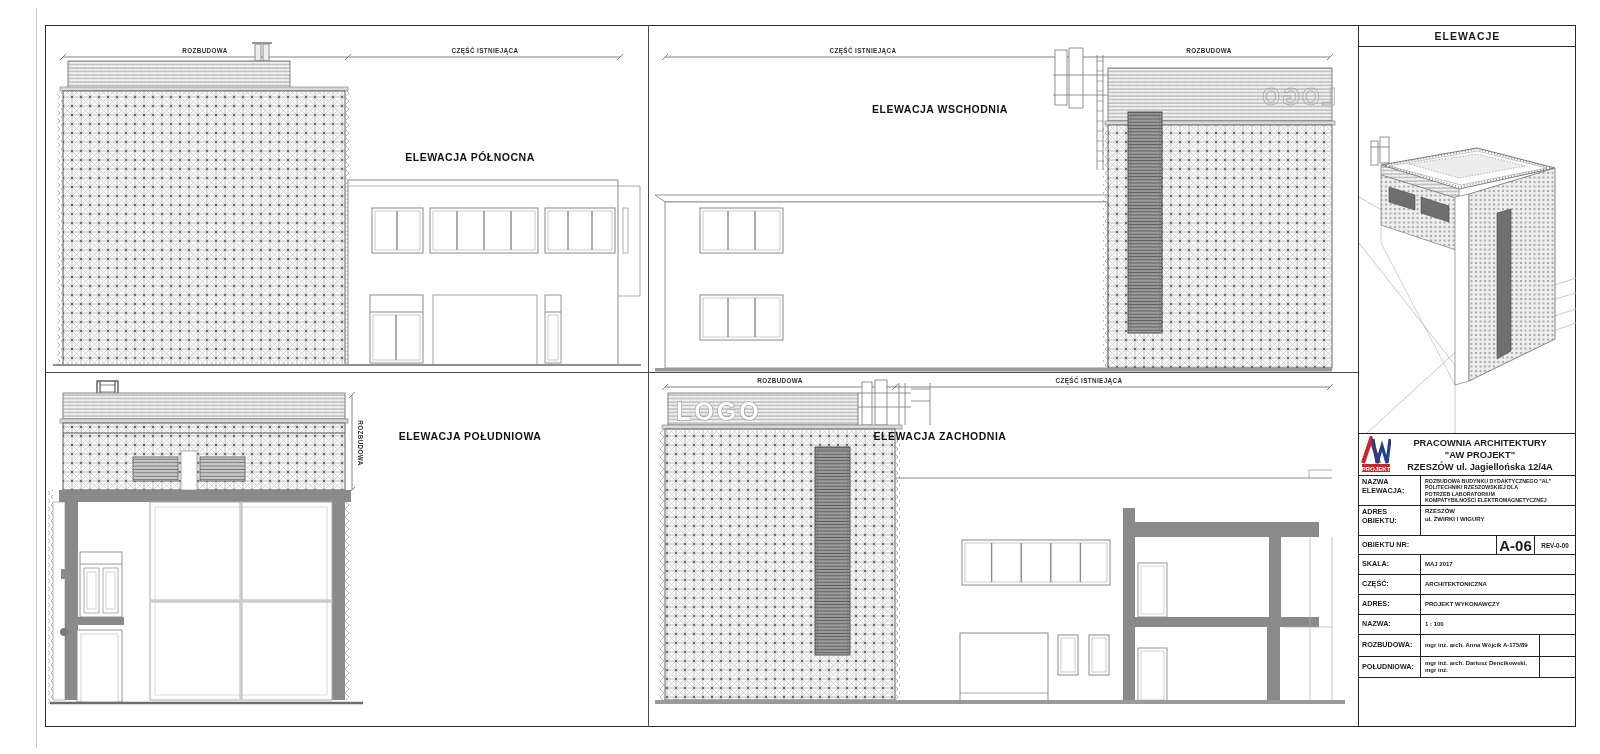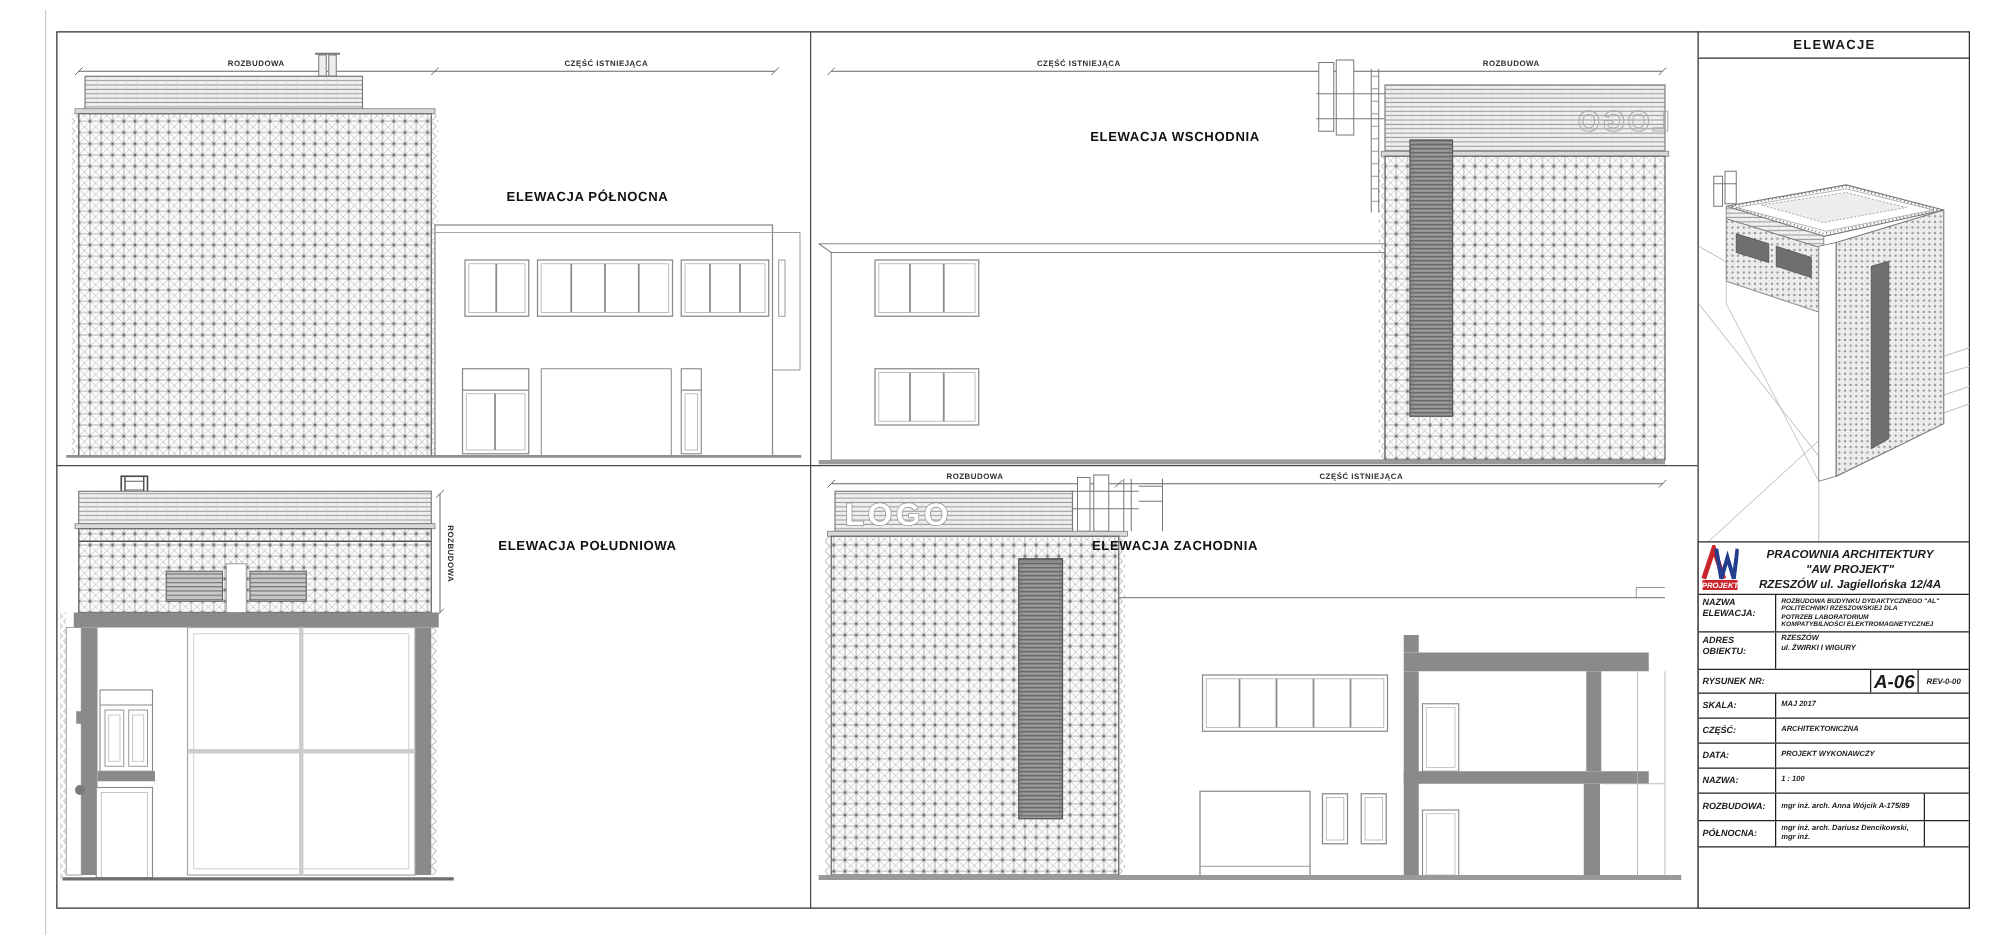--- a/index.html
+++ b/index.html
@@ -13,21 +13,21 @@
   .hdiv{left:45px;top:372px;width:1313px;height:0;border-top:1px solid #4a4a4a;}
   .hdrbox{left:1359px;top:25px;width:217px;height:22px;border-bottom:1px solid #2e2e2e;box-sizing:border-box;
           display:flex;align-items:center;justify-content:center;font-weight:bold;font-size:10.5px;letter-spacing:1px;}
   svg{display:block;}
   svg text{font-family:"Liberation Sans", sans-serif;}
   .dim{font-size:6.3px;font-weight:600;fill:#2e2e2e;text-anchor:middle;letter-spacing:.4px;}
   .etitle{font-size:10.5px;font-weight:bold;fill:#111;text-anchor:middle;letter-spacing:.5px;}
   .logo-t{paint-order:stroke;}
   
   #tblock{left:1358px;top:433px;width:218px;height:294px;border:1px solid #222;box-sizing:border-box;display:flex;flex-direction:column;background:#fff;}
-  .tb-row{display:flex;border-bottom:1px solid #222;box-sizing:border-box;flex:0 0 auto;font-style:italic;}
+  .tb-row{display:flex;border-bottom:1px solid #222;box-sizing:border-box;flex:0 0 auto;}
   .tb-row:last-child{border-bottom:none;flex:1 1 auto;}
   .tb-label{width:62px;flex:0 0 62px;border-right:1px solid #222;box-sizing:border-box;padding:2px 3px;
             font-weight:bold;font-size:7.2px;line-height:8.5px;white-space:pre-line;}
   .tb-value{flex:1;padding:2px 4px;font-weight:bold;font-size:6px;line-height:7.5px;white-space:pre-line;box-sizing:border-box;}
   .center .tb-label,.center .tb-value{display:flex;align-items:center;padding-top:0;padding-bottom:0;}
   .v-small{font-size:5.3px;line-height:6.4px;}
   .co-row{position:relative;display:flex;align-items:center;justify-content:center;}
   .co-name{width:100%;text-align:center;font-weight:bold;font-size:9.3px;line-height:12px;white-space:pre-line;padding-left:26px;box-sizing:border-box;}
   .co-logo{position:absolute;left:2px;top:2px;}
   .cell-num{flex:0 0 38px;border-left:1px solid #222;display:flex;align-items:center;justify-content:center;
@@ -362,53 +362,53 @@
 
     <div class="tb-row" style="height:30px">
       <div class="tb-label">ADRES
 OBIEKTU:</div>
       <div class="tb-value">RZESZÓW
 ul. ŻWIRKI I WIGURY</div>
     </div>
 
 
     <div class="tb-row center" style="height:19px">
-      <div class="tb-label" style="flex:1;border-right:none">RYSUNEK NR:</div>
+      <div class="tb-label" style="flex:1;border-right:none">OBIEKTU NR:</div>
       <div class="cell-num">A-06</div>
       <div class="cell-rev">REV-0-00</div>
     </div>
 
     <div class="tb-row center" style="height:20px">
       <div class="tb-label">SKALA:</div>
       <div class="tb-value">MAJ 2017</div>
     </div>
 
     <div class="tb-row center" style="height:20px">
       <div class="tb-label">CZĘŚĆ:</div>
       <div class="tb-value">ARCHITEKTONICZNA</div>
     </div>
 
     <div class="tb-row center" style="height:20px">
-      <div class="tb-label">DATA:</div>
+      <div class="tb-label">ADRES:</div>
       <div class="tb-value">PROJEKT WYKONAWCZY</div>
     </div>
 
     <div class="tb-row center" style="height:20px">
       <div class="tb-label">NAZWA:</div>
       <div class="tb-value">1 : 100</div>
     </div>
 
     <div class="tb-row center" style="height:22px">
       <div class="tb-label">ROZBUDOWA:</div>
       <div class="tb-value">mgr inż. arch. Anna Wójcik A-175/89</div>
       <div class="cell-empty"></div>
     </div>
 
     <div class="tb-row center" style="height:21px">
-      <div class="tb-label">PÓŁNOCNA:</div>
+      <div class="tb-label">POŁUDNIOWA:</div>
       <div class="tb-value">mgr inż. arch. Dariusz Dencikowski, mgr inż.</div>
       <div class="cell-empty"></div>
     </div>
 
     <div class="tb-row"></div>
   </div>
 
 </div>
 
 </body></html>

